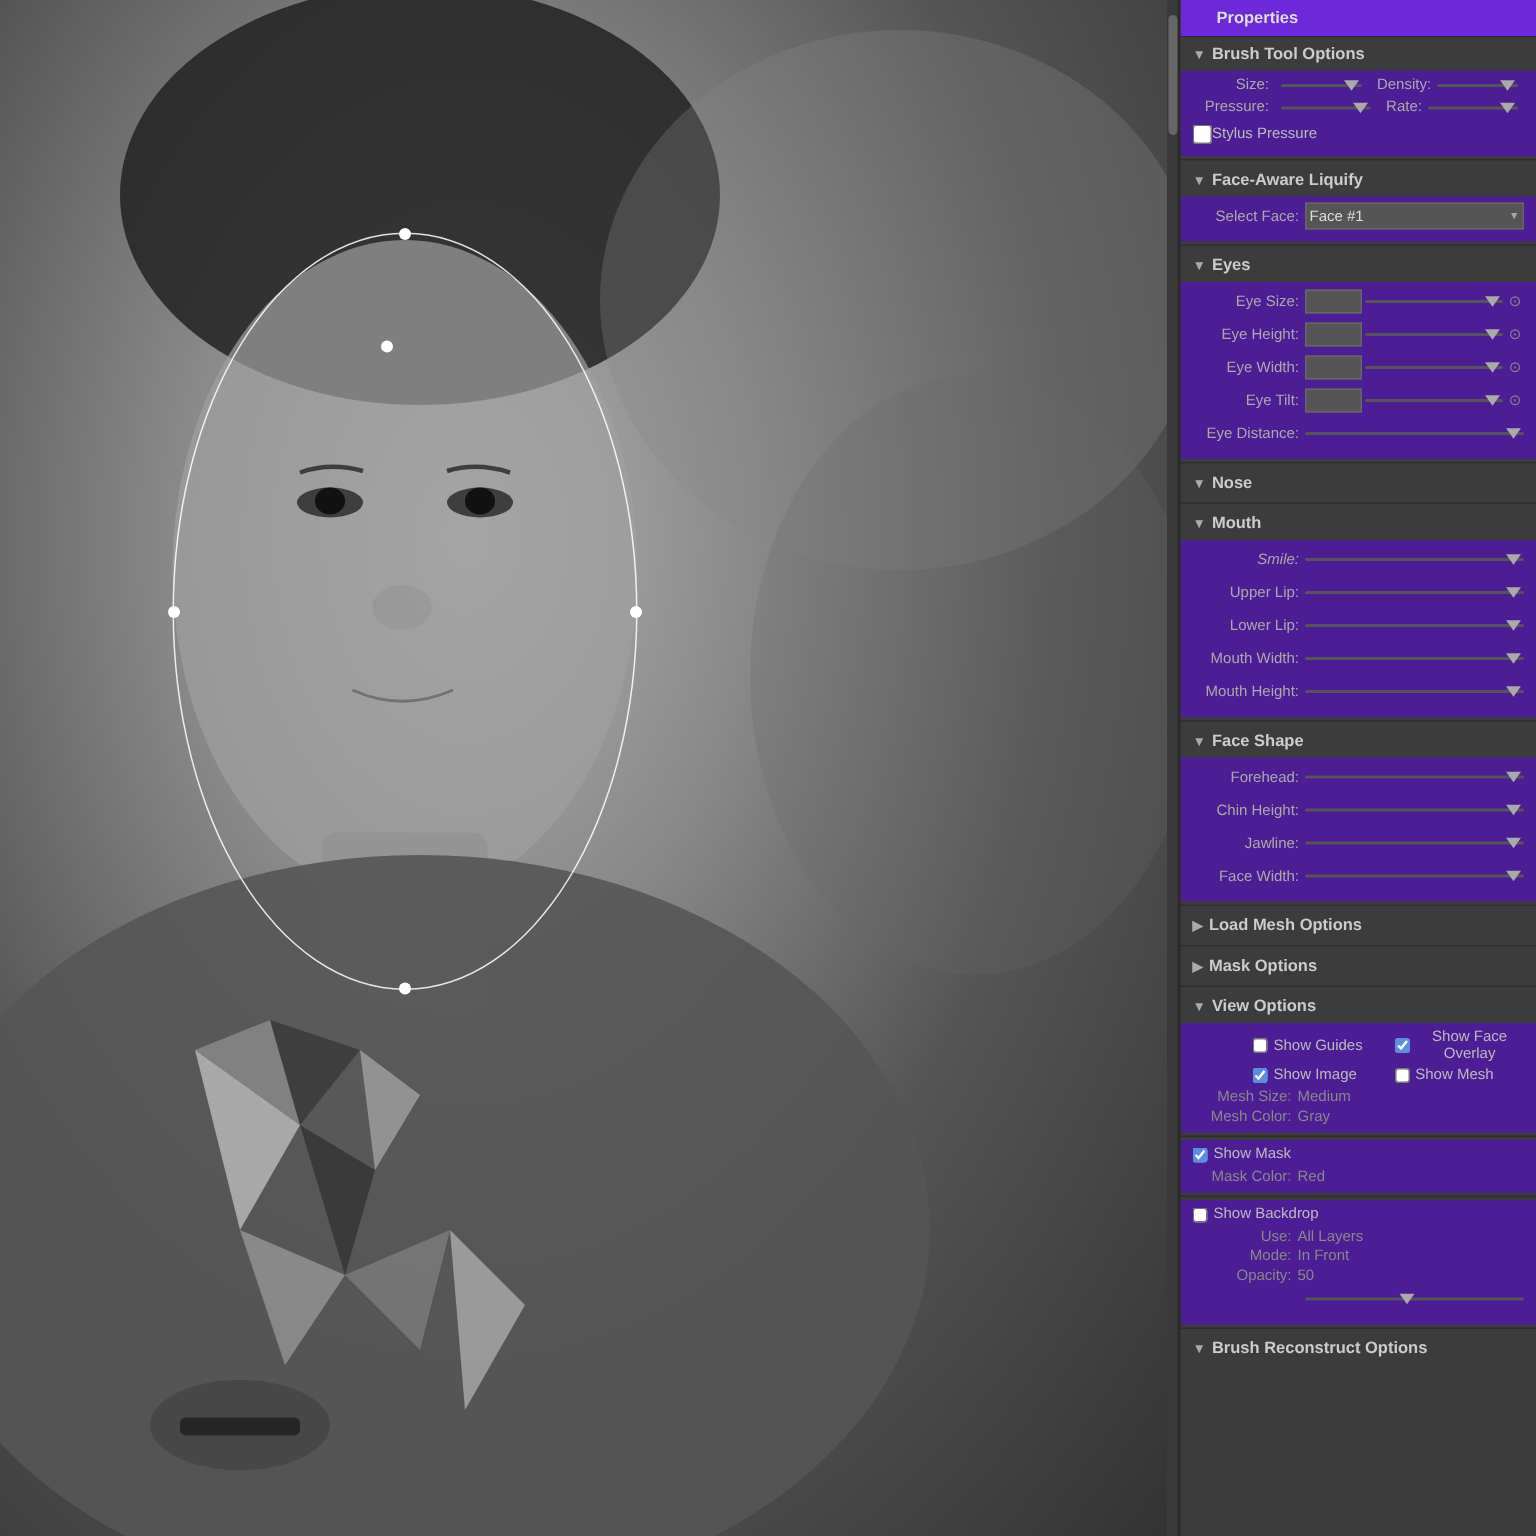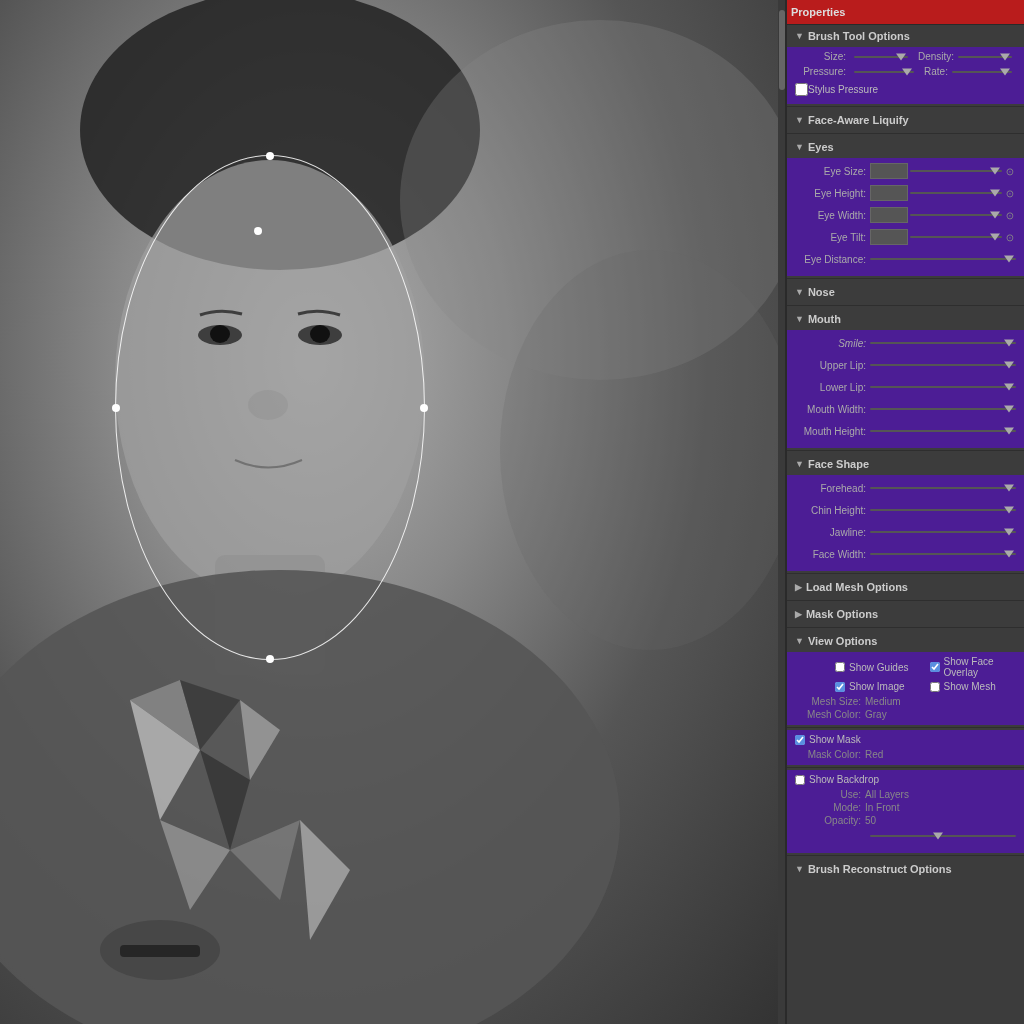--- a/index.html
+++ b/index.html
@@ -95,25 +95,25 @@
     }
     #properties-panel::-webkit-scrollbar-track {
       background: #3c3c3c;
     }
     #properties-panel::-webkit-scrollbar-thumb {
       background: #666;
       border-radius: 3px;
     }
 
     .panel-title {
-      background: #b91c1c;
+      background: #6d28d9;
       color: #ddd;
       font-size: 11px;
       font-weight: bold;
-      padding: 6px 4px;
+      padding: 6px 24px;
       border-bottom: 1px solid #2a2a2a;
     }
 
     .section-header {
       display: flex;
       align-items: center;
       padding: 5px 8px;
       cursor: pointer;
       color: #ccc;
       font-size: 11px;
@@ -244,20 +244,21 @@
     .checkbox-row input[type="checkbox"] {
       width: 10px;
       height: 10px;
       margin-right: 4px;
       accent-color: #5a8fe0;
     }
 
     .checkbox-label {
       font-size: 10px;
       color: #bbb;
+      text-align: center;
     }
 
     .two-col {
       display: flex;
       gap: 8px;
       padding-left: 40px;
     }
 
     .two-col .checkbox-row {
       flex: 1;
@@ -438,20 +439,30 @@
       <span class="checkbox-label">Stylus Pressure</span>
     </div>
   </div>
 
   <div class="divider"></div>
 
   <div class="section-header">
     <span class="arrow">▼</span>
     <span>Face-Aware Liquify</span>
   </div>
+  <div class="section-content">
+    <div class="prop-row">
+      <span class="prop-label" style="width:75px;">Select Face:</span>
+      <div class="select-wrapper">
+        <select class="select-dropdown">
+          <option>Face #1</option>
+        </select>
+      </div>
+    </div>
+  </div>
 
   <div class="divider"></div>
 
   <div class="section-header">
     <span class="arrow">▼</span>
     <span>Eyes</span>
   </div>
   <div class="section-content">
 
     <div class="prop-row">

